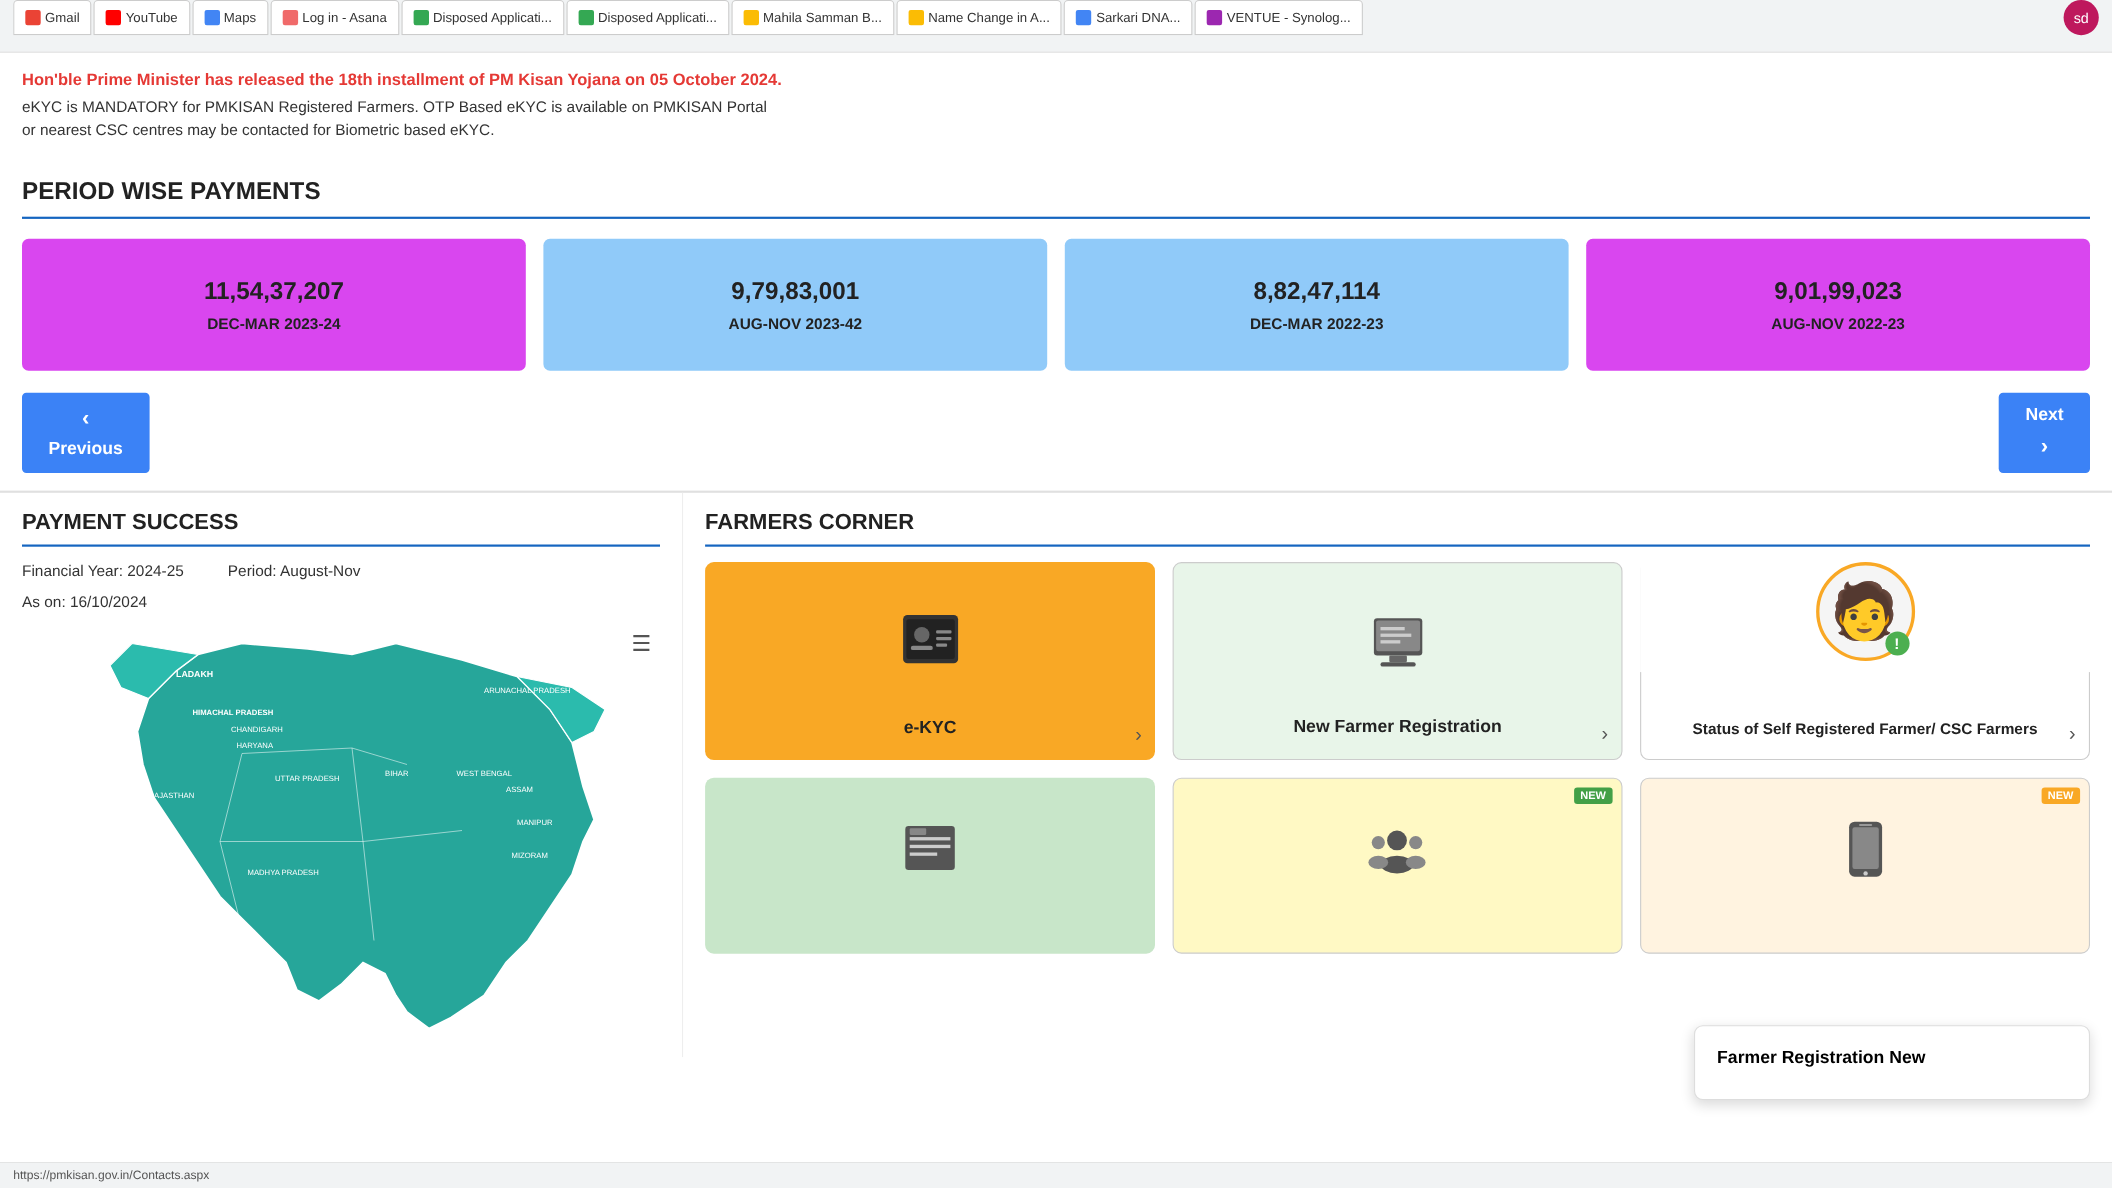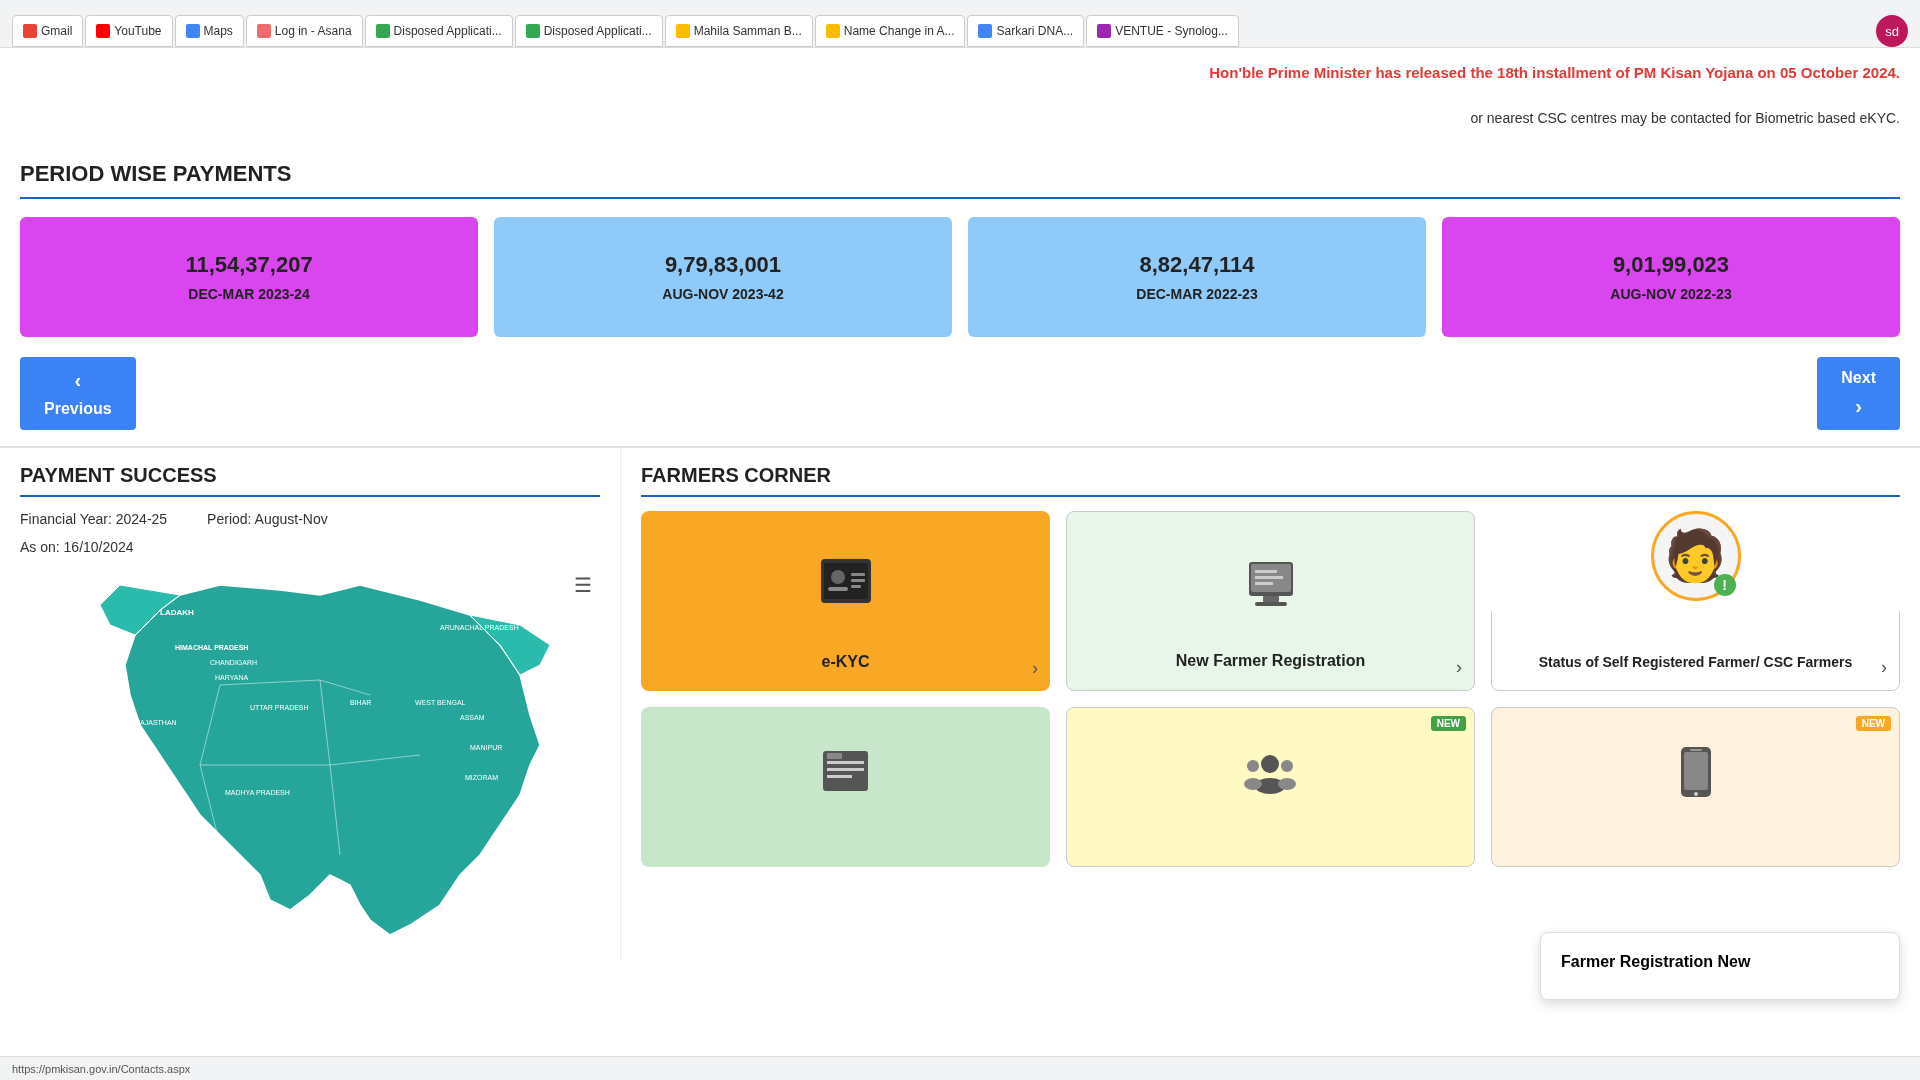--- a/index.html
+++ b/index.html
@@ -4,21 +4,21 @@
   <style>
     * { margin: 0; padding: 0; box-sizing: border-box; }
     body { font-family: Arial, sans-serif; background: #fff; width: 1920px; min-height: 1080px; overflow-x: hidden; }
 
     
     .browser-bar {
       height: 48px;
       background: #f1f3f4;
       border-bottom: 1px solid #ddd;
       display: flex;
-      align-items: flex-end;
+      align-items: flex-start;
       padding: 0 12px;
       gap: 8px;
     }
     .browser-tabs {
       display: flex;
       gap: 2px;
       align-items: center;
       flex: 1;
       overflow: hidden;
     }
@@ -50,21 +50,21 @@
       color: white; font-size: 13px; font-weight: normal;
       display: flex; align-items: center; justify-content: center;
       margin-left: auto;
     }
 
     
     .page-content { padding: 0; }
 
     
     .announcement {
-      text-align: right;
+      text-align: left;
       padding: 16px 20px;
       background: #fff;
     }
     .announcement .main-text {
       color: #e53935;
       font-size: 15px;
       font-weight: 600;
       margin-bottom: 6px;
     }
     .announcement .sub-text {
@@ -339,21 +339,21 @@
     </div>
   </div>
   <div class="avatar-circle">sd</div>
 </div>
 
 <div class="page-content">
 
   <div class="announcement">
     <div class="main-text">Hon'ble Prime Minister has released the 18th installment of PM Kisan Yojana on 05 October 2024.</div>
     <div class="sub-text">
-      <br>
+      <span>eKYC is MANDATORY for PMKISAN Registered Farmers. OTP Based eKYC is available on PMKISAN Portal</span><br>
       <span>or nearest CSC centres may be contacted for Biometric based eKYC.</span>
     </div>
   </div>
 
   <div class="section">
     <div class="section-title">PERIOD WISE PAYMENTS</div>
     <div class="payments-grid">
       <div class="payment-card orange">
         <div class="amount">11,54,37,207</div>
         <div class="period">DEC-MAR 2023-24</div>

